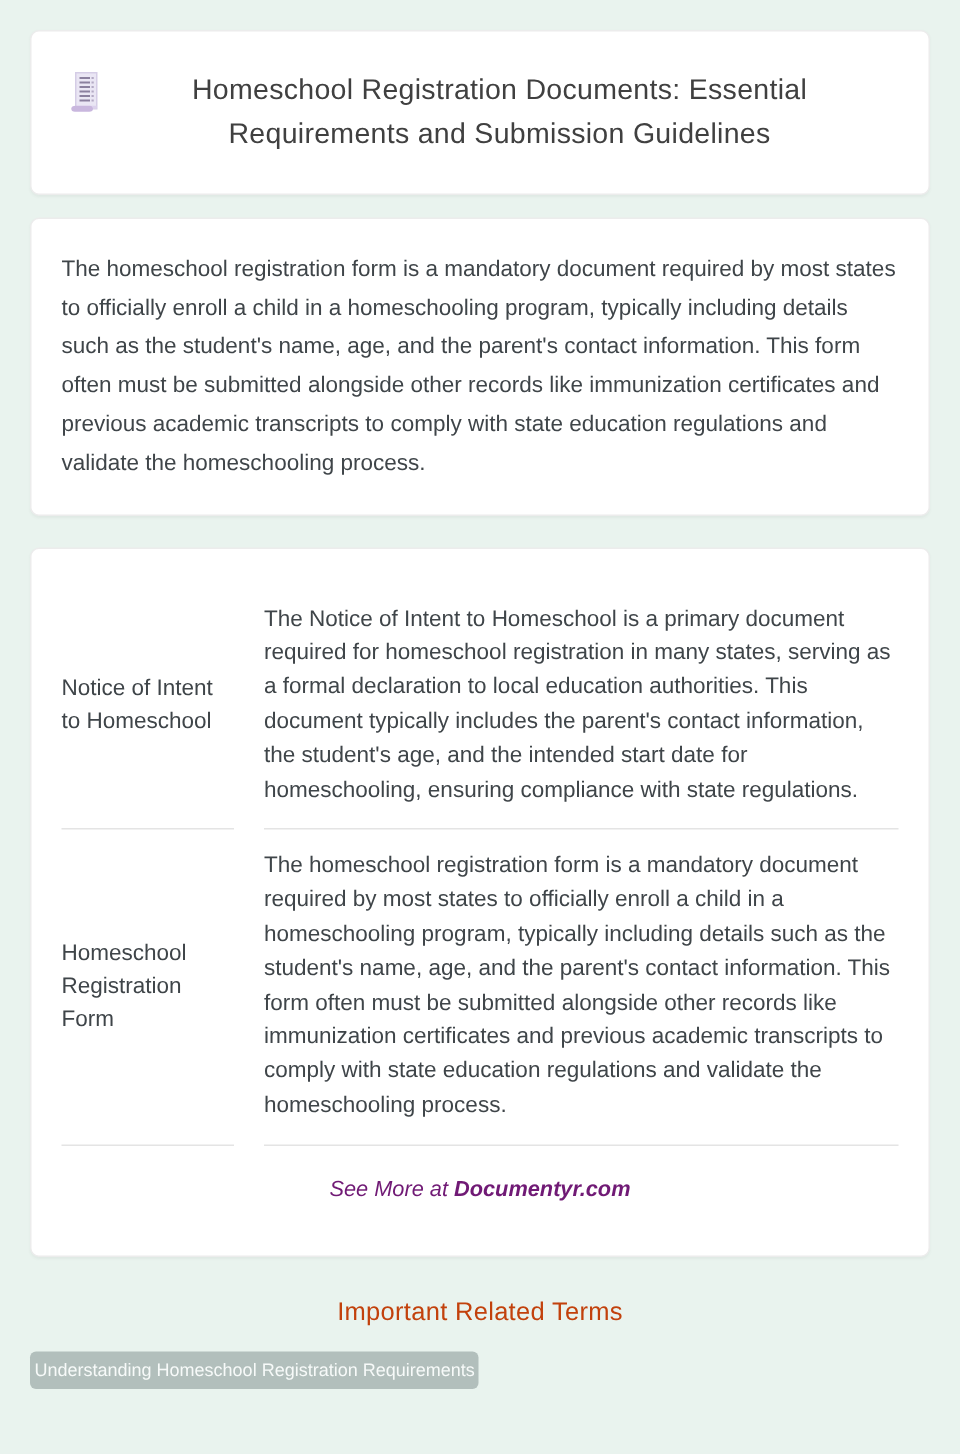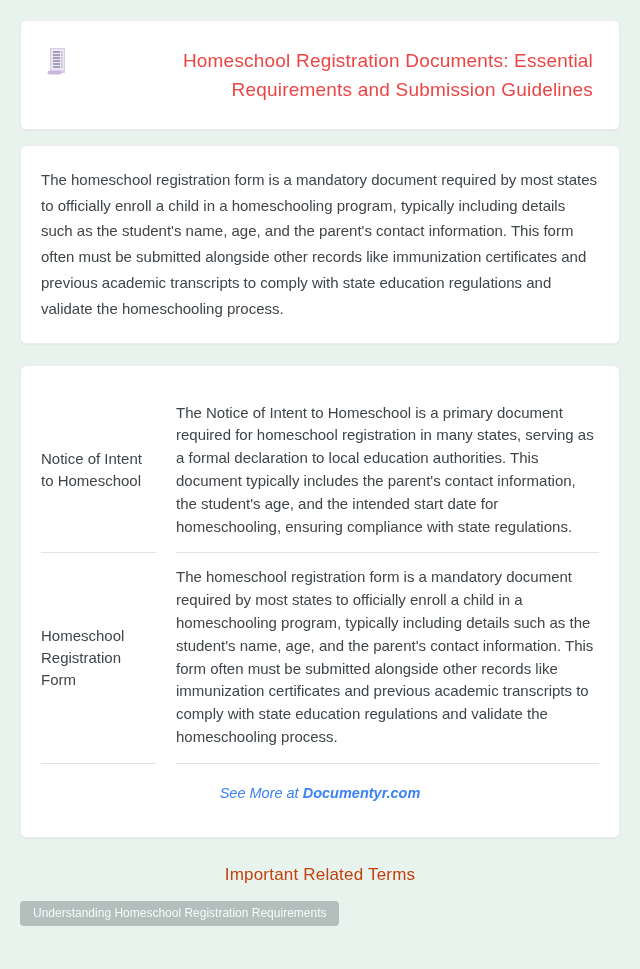--- a/index.html
+++ b/index.html
@@ -24,56 +24,56 @@
     display: flex;
     align-items: flex-start;
   }
   .doc-icon { flex: none; width: 20px; height: 28px; margin: 2px 6px 0 0; }
   .page-title {
     flex: 1;
     margin: 0;
     font-size: 19px;
     font-weight: 400;
     line-height: 1.55;
-    text-align: right;
-    color: #ef4444;
+    text-align: center;
+    color: #404040;
     letter-spacing: .2px;
   }
   
   .intro-card { margin: 0 20px 21px; padding: 21px 20px; }
   .intro-text { margin: 0; font-size: 15px; line-height: 1.72; color: #3f4549; }
   
   .table-card { margin: 0 20px; padding: 23px 20px 22px; }
   .terms-table { display: grid; grid-template-columns: 115px 1fr; column-gap: 20px; }
   .term-cell, .desc-cell {
     border-bottom: 1px solid #e4e4e4;
     padding: 13px 0 14px;
     font-size: 15px;
   }
   .term-cell { display: flex; align-items: center; line-height: 1.45; }
   .desc-cell { line-height: 1.52; }
-  .see-more { text-align: center; font-style: italic; font-size: 14.5px; margin-top: 21px; color: #3b82f6; }
+  .see-more { text-align: center; font-style: italic; font-size: 14.5px; margin-top: 21px; color: #701a75; }
   .see-more .site-name { font-weight: 700; }
   
   .related-heading {
     text-align: center;
     font-size: 17px;
     font-weight: 400;
     color: #c2410c;
     margin: 27px 0 16px;
     letter-spacing: .2px;
   }
   .tags { padding: 0 20px; }
   .tag-row { display: flex; gap: 16px; margin-bottom: 9px; }
   .tag {
     background: #b2bfbc;
     color: #f7faf9;
     font-size: 12px;
     line-height: 1;
-    padding: 6px 13px 7px;
+    padding: 6px 3px 7px;
     border-radius: 4px;
     white-space: nowrap;
     cursor: pointer;
   }
 </style>
 </head>
 <body>
 
 <header class="card title-card">
   <span class="doc-icon">

